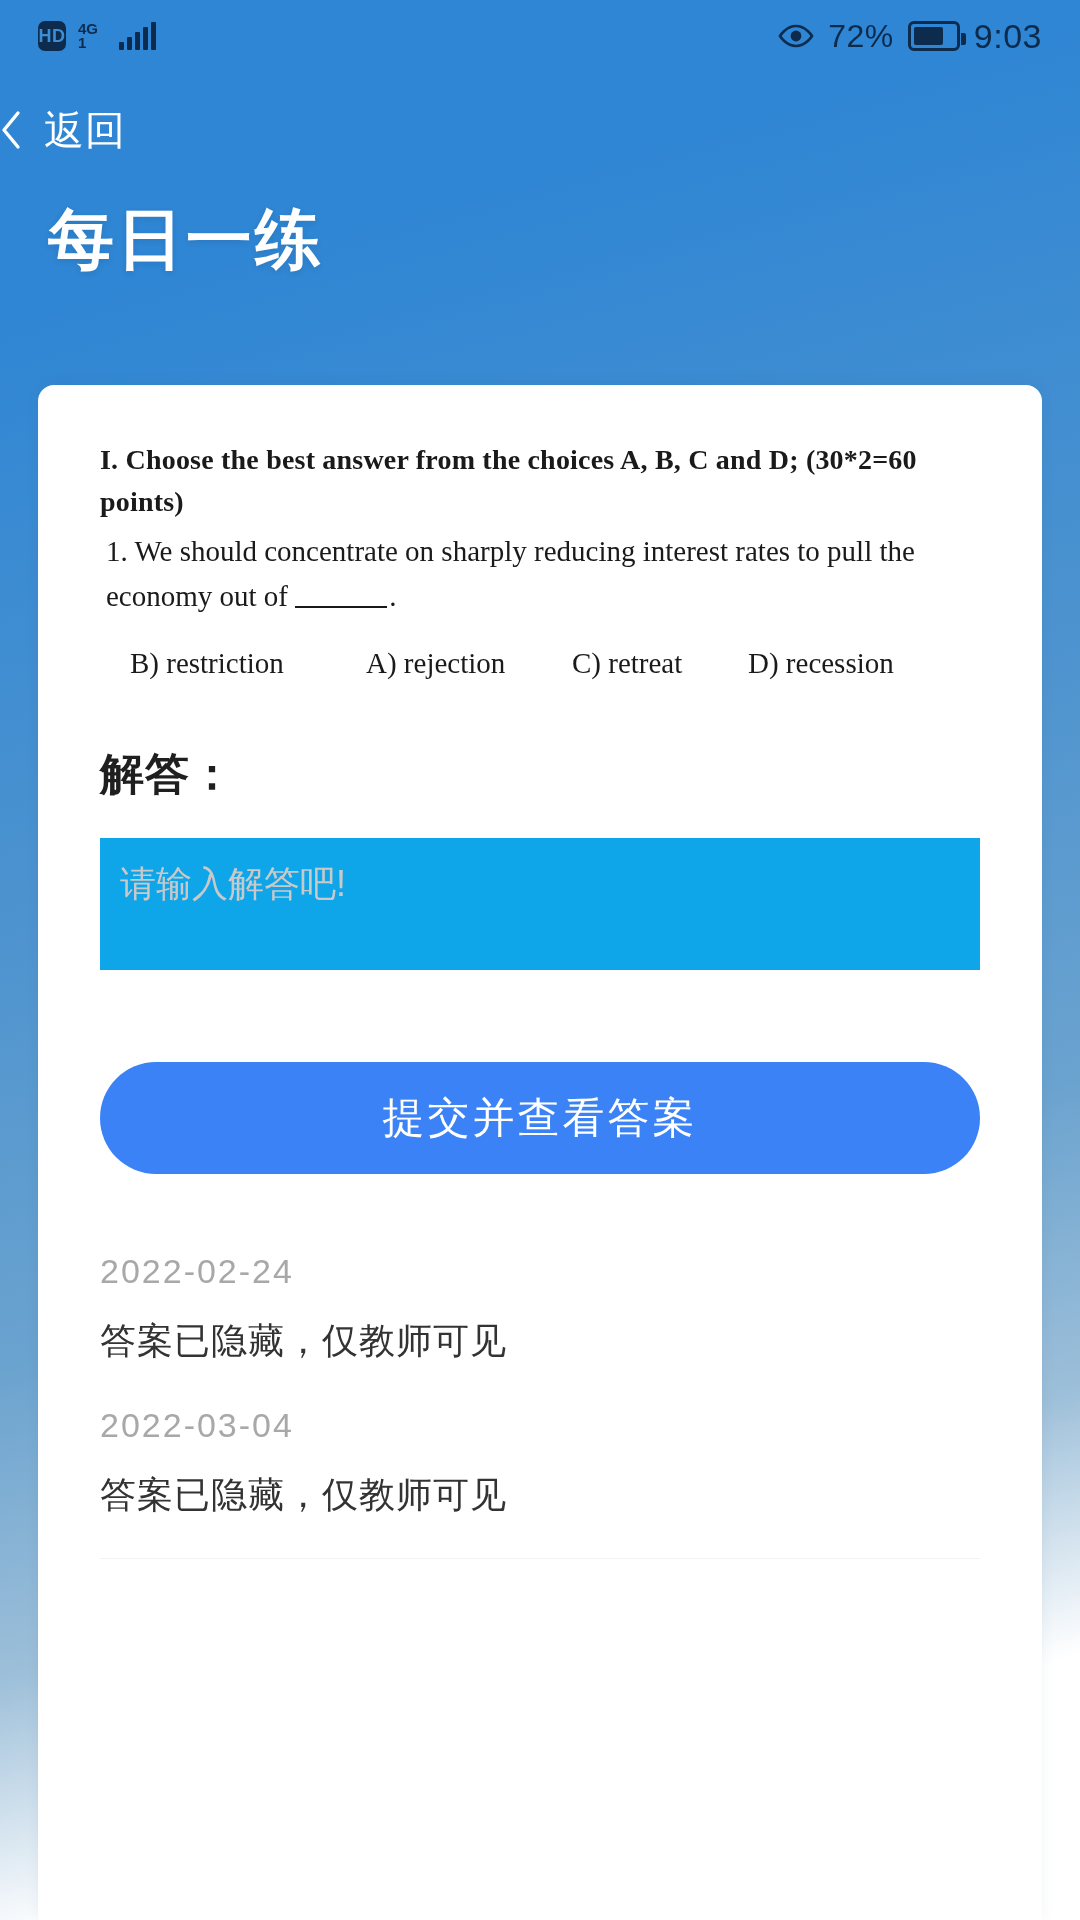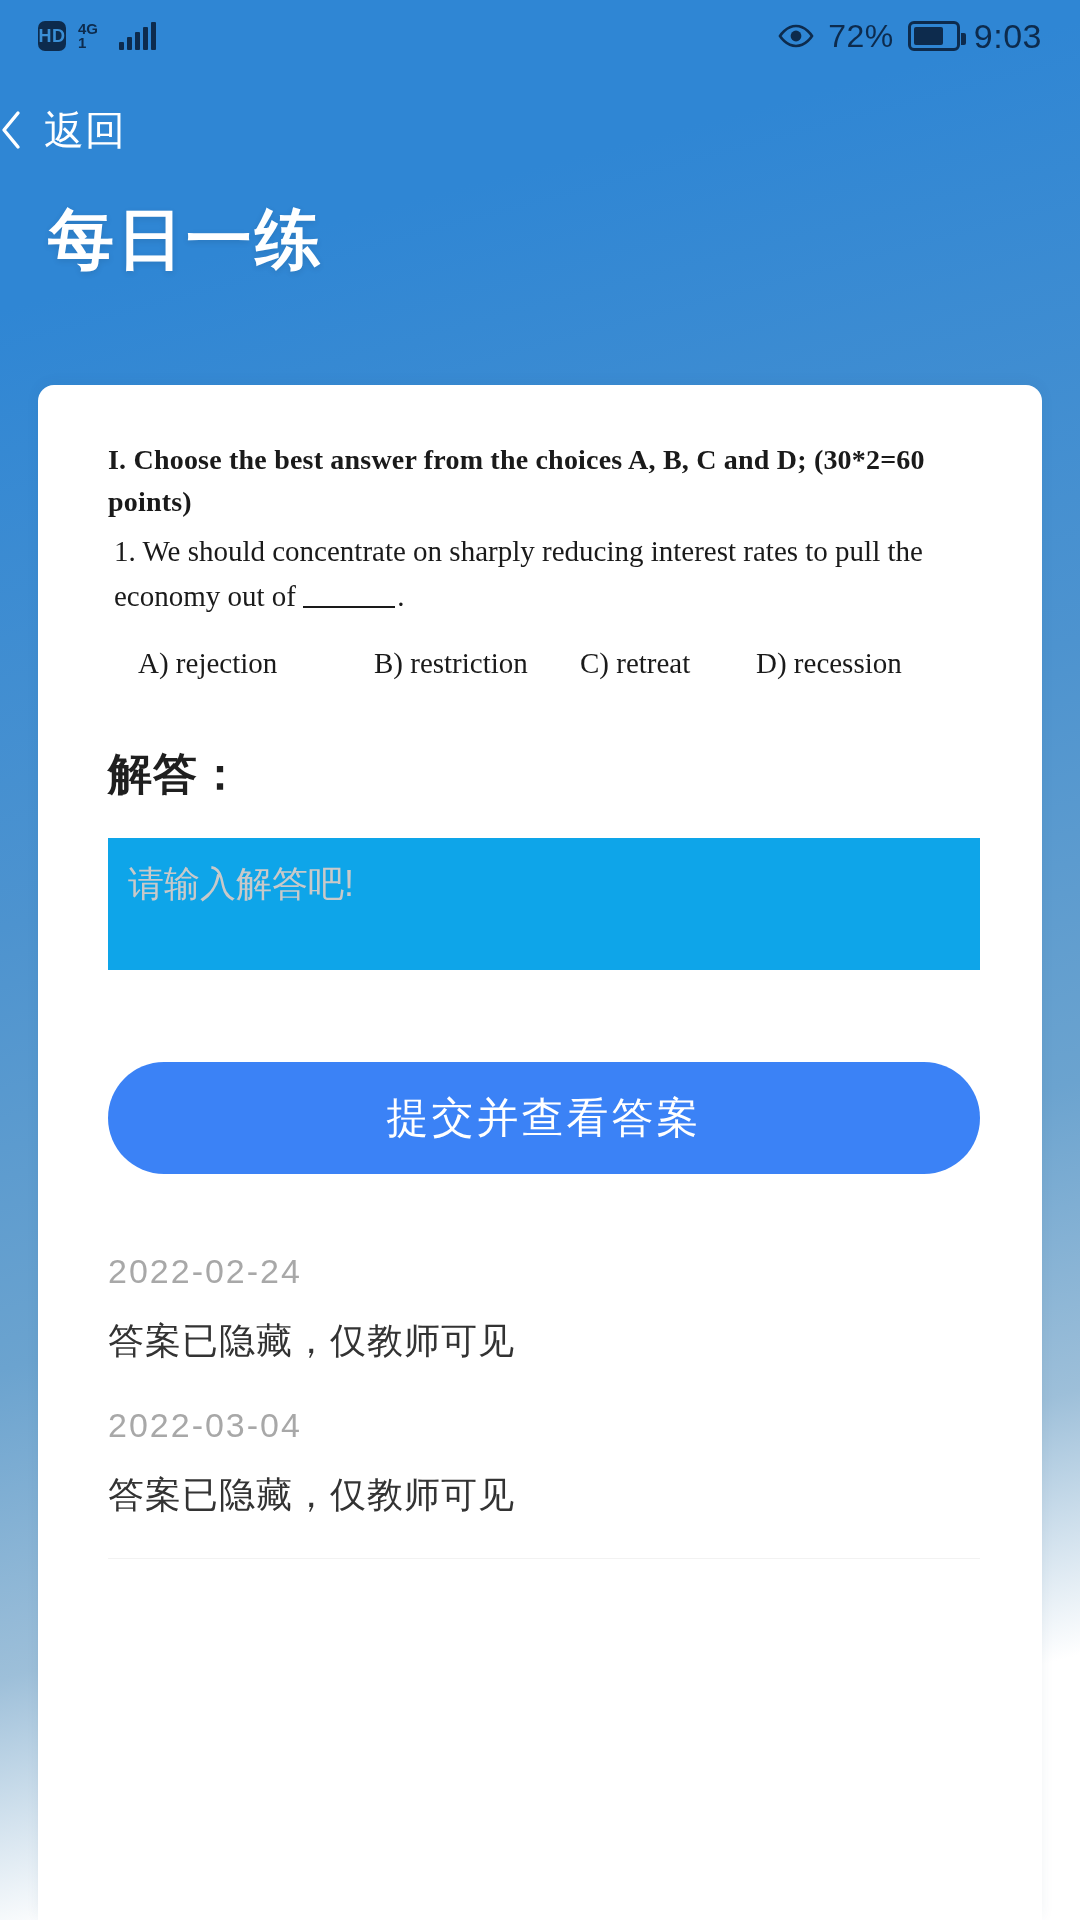--- a/index.html
+++ b/index.html
@@ -76,21 +76,21 @@
     letter-spacing:3px;
     text-shadow:0 2px 6px rgba(0,0,0,0.10);
   }
 
   
   .card {
     position:absolute; top:385px; left:38px;
     width:1004px; min-height:1535px;
     background:#ffffff;
     border-radius:16px 16px 0 0;
-    padding:0 0 0 8px;
+    padding:0 0 0 0;
     box-shadow:0 -2px 14px rgba(20,60,110,0.06);
   }
 
   
   .question-block {
     padding:54px 42px 0 62px;
     font-family:"Liberation Serif", serif;
     color:#1a1a1a;
   }
   .q-heading {
@@ -206,22 +206,22 @@
 
   <div class="card">
 
     <div class="question-block">
       <div class="q-heading">I. Choose the best answer from the choices A, B, C and D; (30*2=60  points)</div>
       <div class="q-stem">
         <span>1. We should concentrate on sharply reducing interest rates to pull the economy out of</span>
         <span class="q-blank"></span><span>.</span>
       </div>
       <div class="q-options">
+        <span class="opt">B) restriction</span>
         <span class="opt">A) rejection</span>
-        <span class="opt">B) restriction</span>
         <span class="opt">C) retreat</span>
         <span class="opt">D) recession</span>
       </div>
     </div>
 
     <div class="answer-label">解答：</div>
 
     <div class="answer-input-wrap">
       <textarea class="answer-input" placeholder="请输入解答吧!" style=""></textarea>
     </div>

